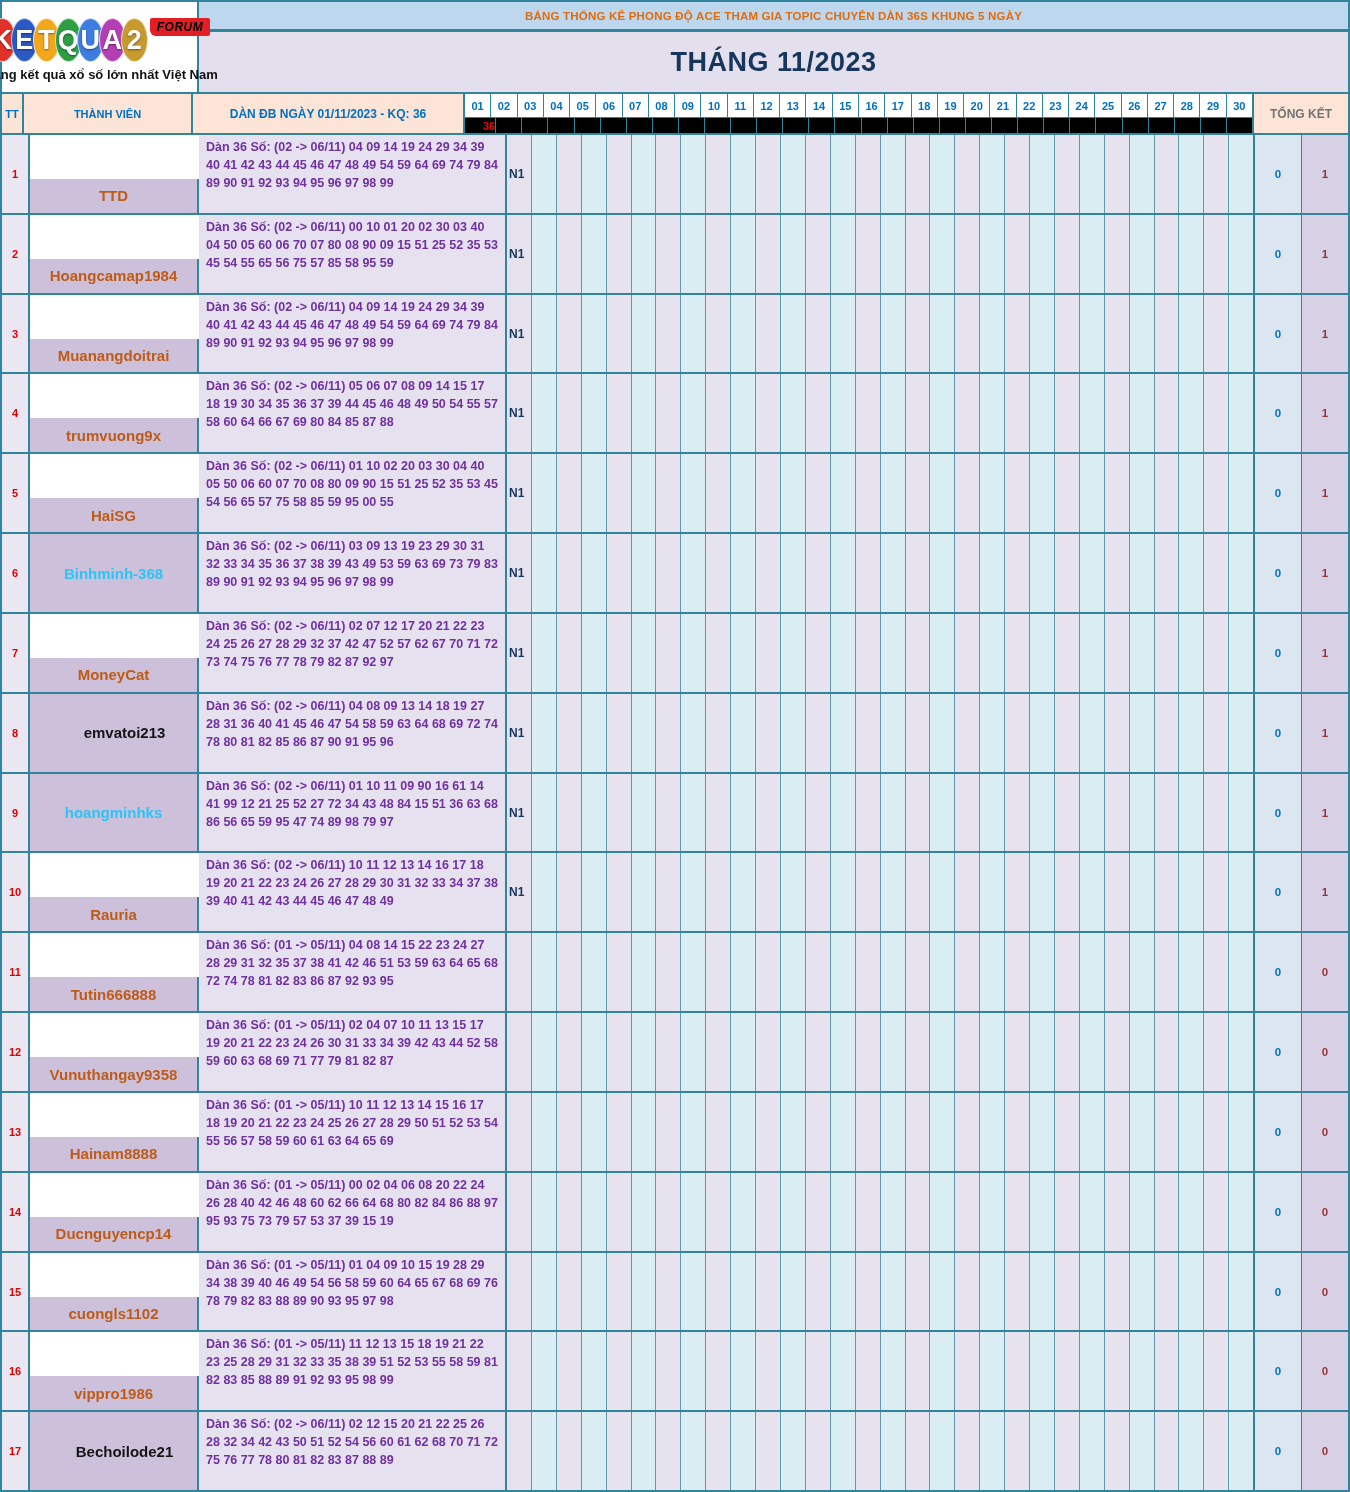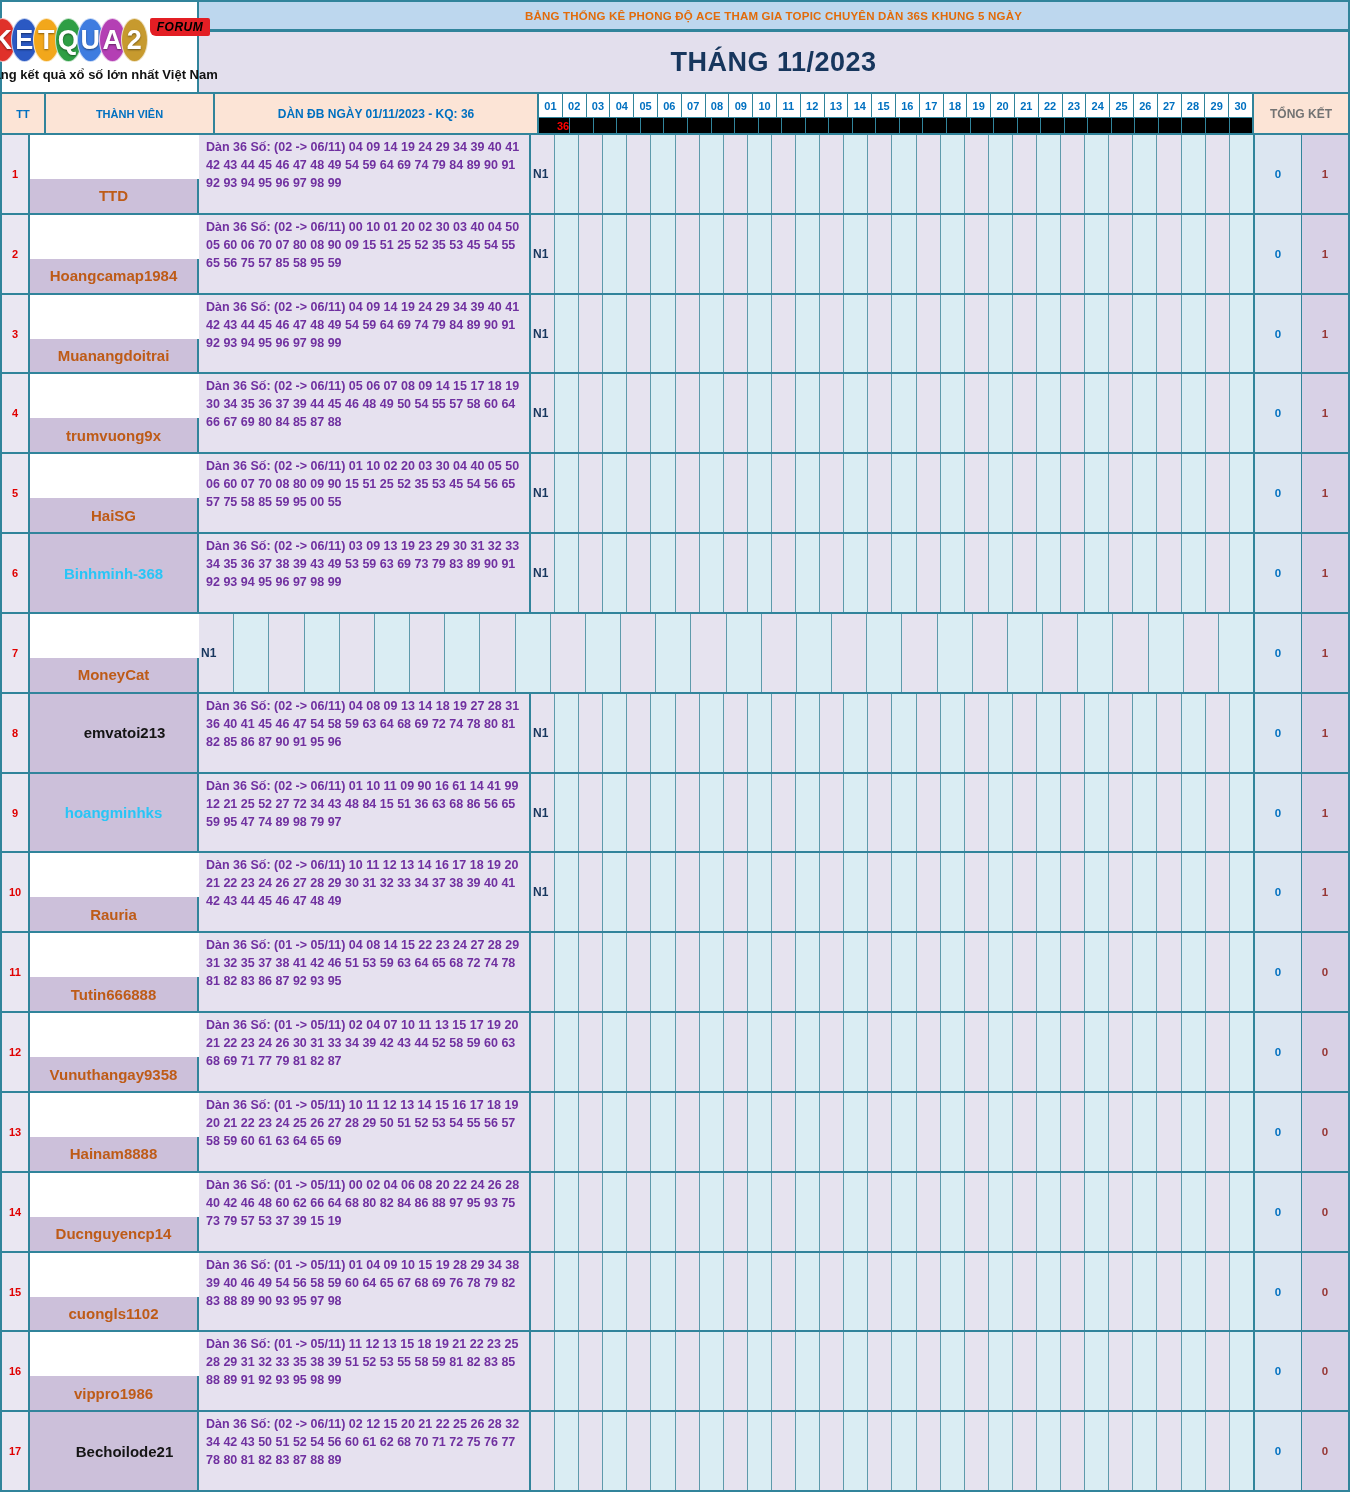--- a/index.html
+++ b/index.html
@@ -17,43 +17,43 @@
   .tagline { font-size:13px; font-weight:bold; color:#111; white-space:nowrap; margin-top:1px; }
   .top-right { flex:1; display:flex; flex-direction:column; }
   .banner { height:30px; flex:none; background:#BDD7EE; border-bottom:3px solid #31849B; display:flex; align-items:center; justify-content:center; }
   .banner span { color:#E26B0A; font-weight:bold; font-size:11.5px; letter-spacing:.2px; }
   .month-row { flex:1; background:#E3DFED; display:flex; align-items:center; justify-content:center; }
   .month-row span { color:#17365D; font-weight:bold; font-size:27px; letter-spacing:.5px; }
 
   
   .head { display:flex; height:43px; flex:none; border-top:2px solid #31849B; border-bottom:2px solid #31849B; }
   .h-cell { display:flex; align-items:center; justify-content:center; font-weight:bold; font-size:11px; color:#0070C0; background:#FCE4D6; border-right:2px solid #31849B; text-align:center; }
-  .h-tt { width:44px; flex:none; }
+  .h-tt { width:22px; flex:none; }
   .h-member { width:169px; flex:none; }
-  .h-dan { width:324px; flex:none; font-size:12px; }
+  .h-dan { width:272px; flex:none; font-size:12px; }
   .h-days { flex:1; display:flex; flex-direction:column; border-right:2px solid #31849B; }
   .day-head-row { height:24px; display:flex; border-bottom:1px solid #31849B; }
   .day-head-cell { flex:1; background:#fff; color:#0070C0; font-weight:bold; font-size:11px; display:flex; align-items:center; justify-content:center; border-right:1px solid #31849B; }
   .day-head-cell:last-child { border-right:none; }
   .day-sub-row { flex:1; display:flex; }
   .day-sub-cell { flex:1; background:#000000; border-right:1px solid #31849B; font-weight:bold; font-size:11px; color:#FF0000; display:flex; align-items:center; padding-left:18px; }
   .day-sub-cell:last-child { border-right:none; }
   .h-tongket { width:94px; flex:none; border-right:none; color:#737373; font-size:12px; }
 
   
   .rows { flex:1; display:flex; flex-direction:column; }
   .t-row { flex:1; display:flex; border-bottom:2px solid #31849B; }
   .t-row:last-child { border-bottom:none; }
   .c { border-right:2px solid #31849B; }
   .c-tt { width:28px; flex:none; background:#EAE7F2; display:flex; align-items:center; justify-content:center; color:#E00000; font-weight:bold; font-size:11px; }
   .c-member { width:169px; flex:none; background:#CCC0DA; display:flex; align-items:center; justify-content:center; font-weight:bold; font-size:15px; text-align:center; }
   .name-brown { color:#BE5B17;margin-top:44px; }
   .name-cyan { color:#29C5F6; }
   .name-black { color:#151515;padding-left:22px; }
-  .c-dan { width:332px; flex:none; background:#E6E1EF; padding:3px 7px 2px 7px; color:#7030A0; font-size:12.5px; line-height:18px; font-weight:bold; }
+  .c-dan { width:308px; flex:none; background:#E6E1EF; padding:3px 7px 2px 7px; color:#7030A0; font-size:12.5px; line-height:18px; font-weight:bold; }
   .c-days { flex:1; display:flex; border-right:2px solid #31849B; }
   .day-cell { flex:1; border-right:1px solid #5E9AAB; display:flex; align-items:center; padding-left:2px; }
   .day-cell:last-child { border-right:none; }
   .day-cell.odd { background:#E6E3EF; }
   .day-cell.even { background:#DAEDF3; }
   .day-cell.n1 { color:#17365D; font-weight:bold; font-size:12px; }
   .c-totL { width:47px; flex:none; background:#DCE6F1; border-right:1px solid #31849B; display:flex; align-items:center; justify-content:center; color:#0070C0; font-weight:bold; font-size:11.5px; }
   .c-totR { width:46px; flex:none; background:#D8D1E6; display:flex; align-items:center; justify-content:center; color:#963634; font-weight:bold; font-size:11.5px; border-right:none; }
 </style>
 </head>
@@ -391,20 +391,21 @@
           <div class="day-cell even"></div>
           <div class="day-cell odd"></div>
           <div class="day-cell even"></div>
         </div>
     <div class="c-totL">0</div>
     <div class="c-totR">1</div>
   </div>
       <div class="t-row">
     <div class="c c-tt">7</div>
     <div class="c c-member name-brown">MoneyCat</div>
+    <div class="c c-dan"><span>Dàn 36 Số: (02 -&gt; 06/11)</span> <span>02 07 12 17 20 21 22 23 24 25 26 27 28 29 32 37 42 47 52 57 62 67 70 71 72 73 74 75 76 77 78 79 82 87 92 97</span></div>
     <div class="c-days">
           <div class="day-cell odd n1">N1</div>
           <div class="day-cell even"></div>
           <div class="day-cell odd"></div>
           <div class="day-cell even"></div>
           <div class="day-cell odd"></div>
           <div class="day-cell even"></div>
           <div class="day-cell odd"></div>
           <div class="day-cell even"></div>
           <div class="day-cell odd"></div>

